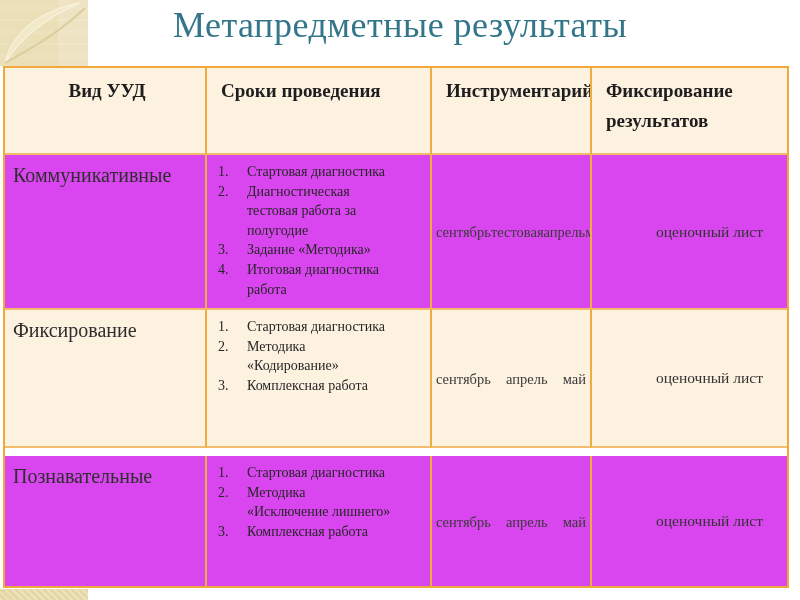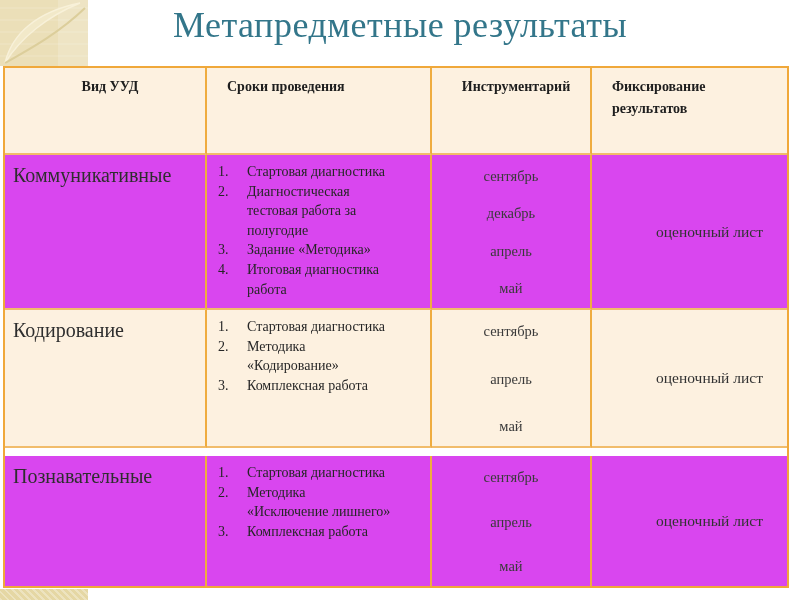--- a/index.html
+++ b/index.html
@@ -30,35 +30,35 @@
   .cell {
     box-sizing:border-box; position:relative;
     border-right:2px solid #EFAC3F; border-bottom:2px solid #F1BC6B;
     color:#2b2b2b; overflow:hidden;
   }
   .cell.col-last { border-right:none;font-family:Liberation Serif, serif; }
   .cell.row-last { border-bottom:none;margin-top:8px; }
   .bg-cream { background:#FDF1E0; }
   .bg-peach { background:#d946ef; }
   
-  .hcell { font-weight:bold; font-size:14px; line-height:1.6; padding:8px 10px 0 20px; color:#1e1e1e; }
+  .hcell { font-weight:bold; font-size:19px; line-height:1.6; padding:8px 10px 0 14px; color:#1e1e1e; }
   .hc-center { text-align:center; }
   
   .type-cell { font-size:20px; padding:9px 4px 0 8px; color:#2e2e2e; }
   
   .tools-cell { padding:7px 4px 4px 0; }
   .tools-list { counter-reset:li; margin:0; padding:0; list-style:none; }
   .tool-item { display:flex; counter-increment:li; font-size:14px; line-height:1.4; color:#262626; }
   .tool-item::before {
     content:counter(li) "."; flex:none; width:40px; padding-left:11px; box-sizing:border-box;
   }
   .tool-text { white-space:pre-line; width:180px; }
   
   .months-cell {
-    display:flex; flex-direction:column; justify-content:space-between; align-items:center;
+    display:flex; flex-direction:row; justify-content:space-between; align-items:center;
     font-size:14.5px; color:#3a3a3a; padding:13px 4px 11px; text-align:center;
   }
   
   .fix-cell { display:flex; align-items:center; justify-content:center; font-size:15.5px; color:#333;padding-left:40px; }
 </style>
 </head>
 <body>
 
 <div class="slide">
 
@@ -98,27 +98,27 @@
             <span class="tool-text">Задание «Методика»</span>
           </li>
         <li class="tool-item">
             <span class="tool-text">Итоговая диагностика
 работа</span>
           </li>
       </ol>
     </div>
     <div class="cell months-cell bg-peach">
       <span>сентябрь</span>
-      <span>декабрь</span>
+      <span>тестовая</span>
       <span>апрель</span>
       <span>май</span>
     </div>
     <div class="cell fix-cell col-last bg-peach">оценочный лист</div>
 
-    <div class="cell type-cell bg-cream">Кодирование</div>
+    <div class="cell type-cell bg-cream">Фиксирование</div>
     <div class="cell tools-cell bg-cream">
       <ol class="tools-list">
         <li class="tool-item">
             <span class="tool-text">Стартовая диагностика</span>
           </li>
         <li class="tool-item">
             <span class="tool-text">Методика
 «Кодирование»</span>
           </li>
         <li class="tool-item">

